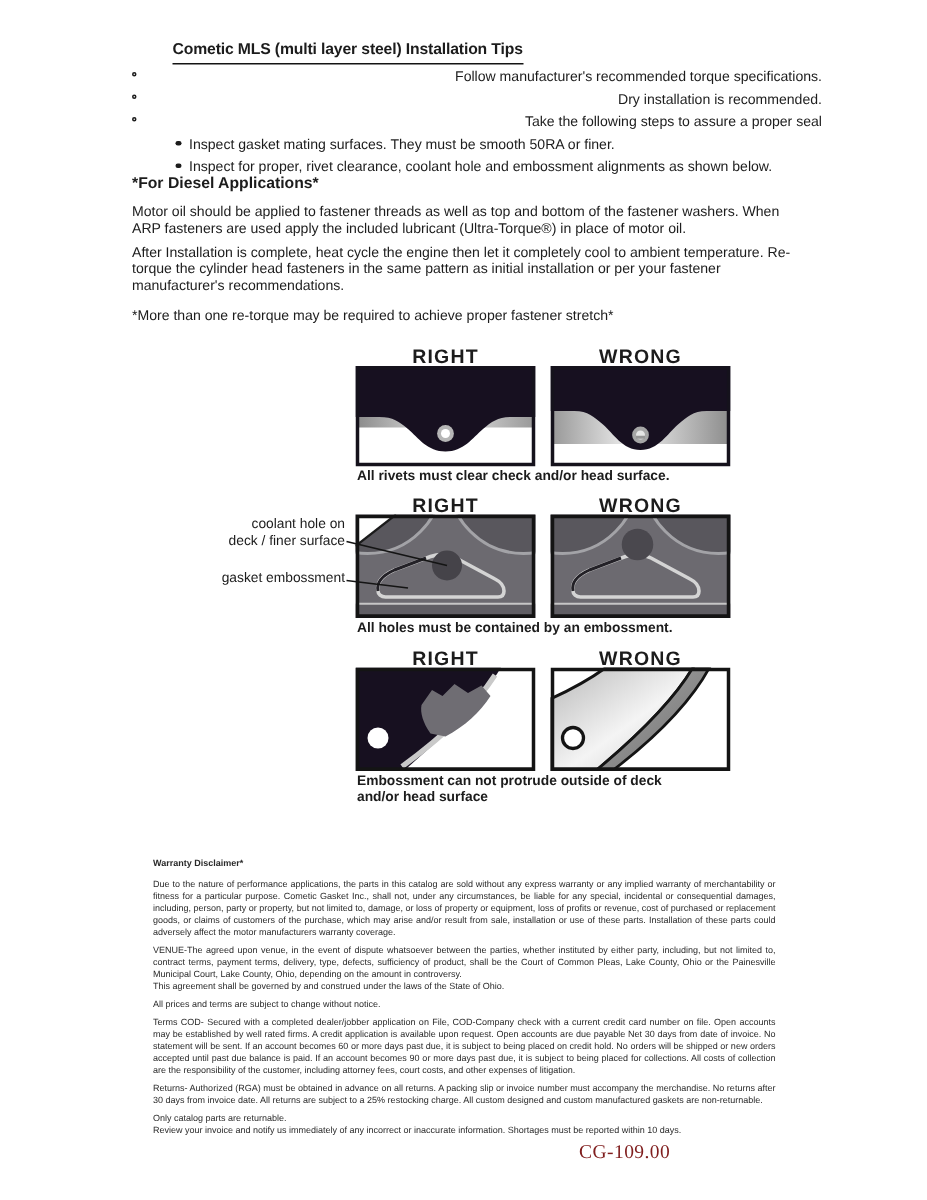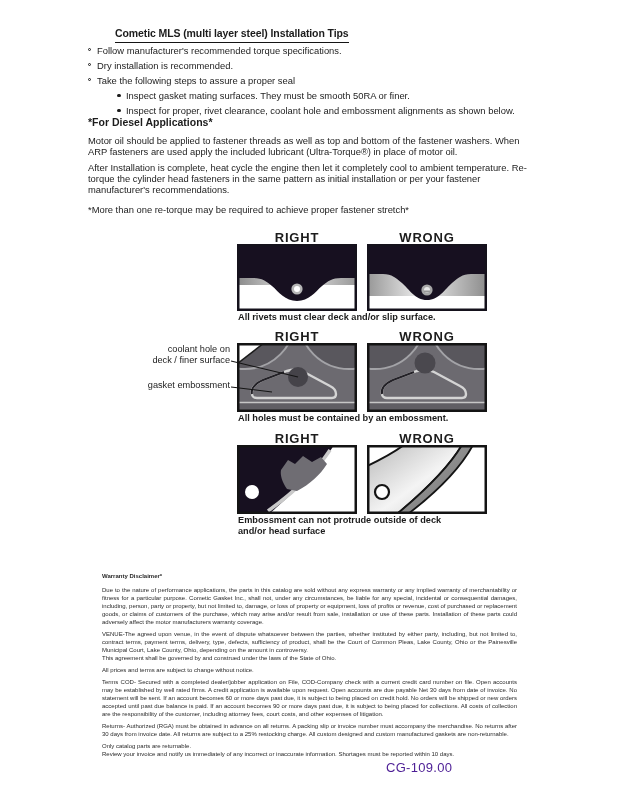--- a/index.html
+++ b/index.html
@@ -7,41 +7,41 @@
   .page {
     position:relative; width:618px; height:800px; background:#fff;
     font-family:"Liberation Sans","DejaVu Sans",sans-serif; color:#1c1c1c; overflow:hidden;
   }
   .abs { position:absolute; }
   .page-title {
     left:115px; top:27px; font-size:10.5px; font-weight:bold; letter-spacing:-0.1px;
     border-bottom:1.5px solid #141414; padding-bottom:2.5px; display:inline-block;text-align:right;
   }
   .tips { left:88px; top:43px; width:460px; font-size:9.4px; line-height:15px; }
-  .tip-item { position:relative; padding-left:9px; }
+  .tip-item { position:relative; padding-left:9px;text-align:right; }
   .tip-bullet { position:absolute; left:0; top:5px; width:3px; height:3px;
     border:1px solid #1c1c1c; border-radius:50%; }
   .tip-sub { position:relative; margin-left:29px; padding-left:9px; }
   .sub-bullet { position:absolute; left:0; top:5.5px; width:3.5px; height:3.5px;
     background:#1c1c1c; border-radius:50%; }
   .diesel-heading { left:88px; top:116px; font-size:10.5px; font-weight:bold; }
   .body-para { left:88px; width:450px; font-size:9.4px; line-height:11px; }
   .p1 { top:135px; } .p2 { top:162px; } .note { top:204px; }
   .rw-label { width:120px; text-align:center; font-size:13px; font-weight:bold;
     letter-spacing:0.8px; }
   .dbox { display:block; }
   .caption { left:238px; font-size:9.2px; font-weight:bold; line-height:10.5px;
     white-space:pre-line; }
   .ann { width:135px; text-align:right; font-size:9.2px; line-height:10.8px;
     white-space:pre-line; }
   .legal { left:102px; top:572px; width:415px; font-size:6px; line-height:8px; color:#2a2a2a; }
   .legal h2 { font-size:6px; font-weight:bold; margin-bottom:6px; }
   .legal p { text-align:justify; margin-bottom:4px; }
   .legal p.tight { margin-bottom:0; }
-  .page-code { left:386px; top:760px; font-size:13px; letter-spacing:0.3px; color:#4c1d95; }
+  .page-code { left:386px; top:760px; font-size:13px; letter-spacing:0.3px; color:#7f1d1d;font-family:Liberation Serif, serif; }
 </style>
 </head>
 <body>
 
 <div class="page">
 
   <h1 class="abs page-title">Cometic MLS (multi layer steel) Installation Tips</h1>
 
   <div class="abs tips">
     <div class="tip-item">
@@ -101,21 +101,21 @@
     <rect width="120" height="67" fill="#ffffff"></rect>
     <rect x="2" y="30" width="116" height="22" fill="url(#g1w)"></rect>
     <rect x="2" y="52" width="116" height="13" fill="#ffffff"></rect>
     <path d="M0,0 H120 V30 H104 C95,30 91,34 85,39 C78,45 72,56 60,56 C48,56 42,45 35,39 C29,34 25,30 16,30 H0 Z" fill="#171020"></path>
     <circle cx="60" cy="46" r="5.6" fill="#a6a6a6"></circle>
     <circle cx="60" cy="46" r="3" fill="#e6e6e6"></circle>
     <rect x="57" y="46.5" width="6" height="2" fill="#969696"></rect>
     <rect x="1.25" y="1.25" width="117.5" height="64.5" fill="none" stroke="#15121c" stroke-width="2.5"></rect>
   </svg>
 
-  <div class="abs caption" style="top:312px;">All rivets must clear deck and/or slip surface.</div>
+  <div class="abs caption" style="top:312px;">All rivets must clear check and/or head surface.</div>
 
   <div class="abs rw-label" style="left:237px; top:329px;">RIGHT</div>
   <div class="abs rw-label" style="left:367px; top:329px;">WRONG</div>
 
   <div class="abs ann" style="left:95px; top:344px;">coolant hole on
 deck / finer surface</div>
   <div class="abs ann" style="left:95px; top:380px;text-align:right;">gasket embossment</div>
 
   <svg class="abs dbox" style="left:237px; top:343px;" width="120" height="69" viewBox="0 0 120 69">
     <rect width="120" height="69" fill="#6c6a70"></rect>

